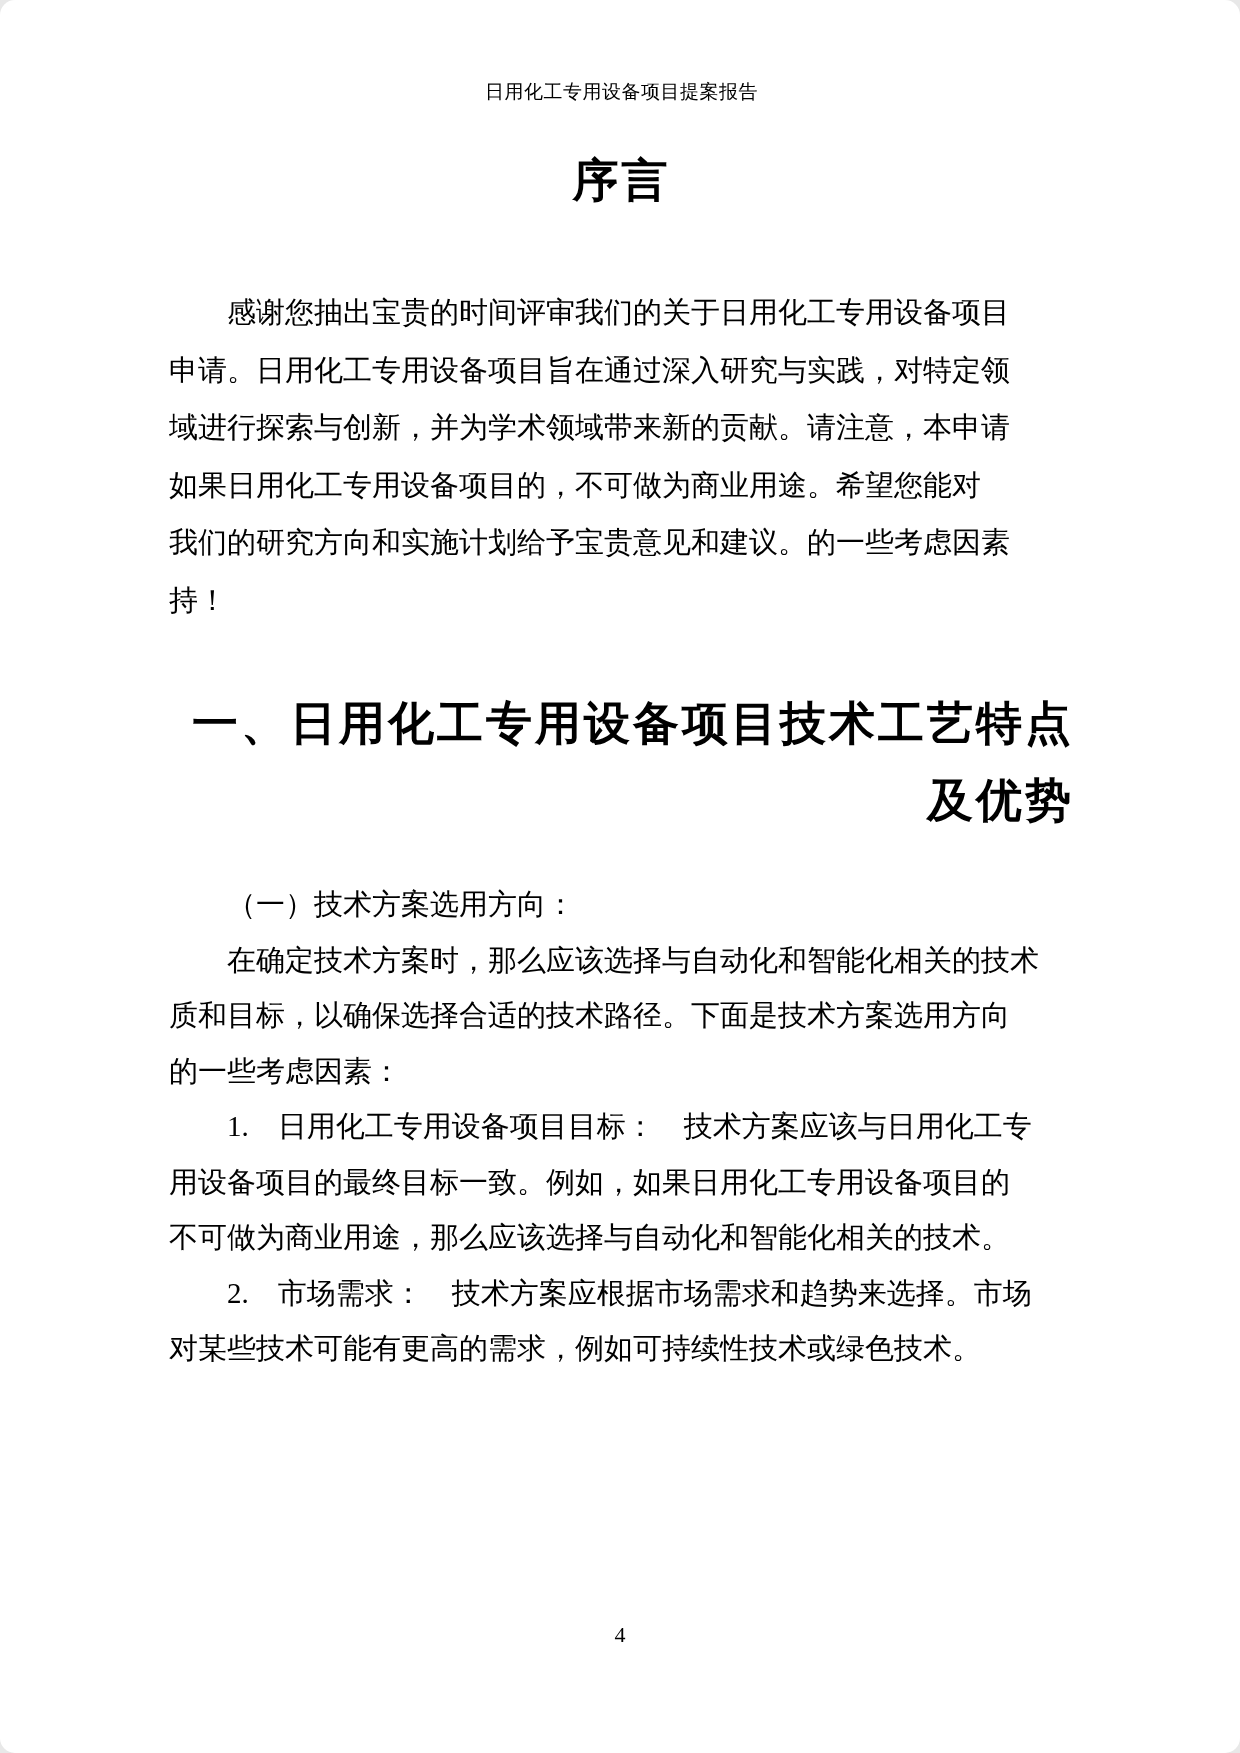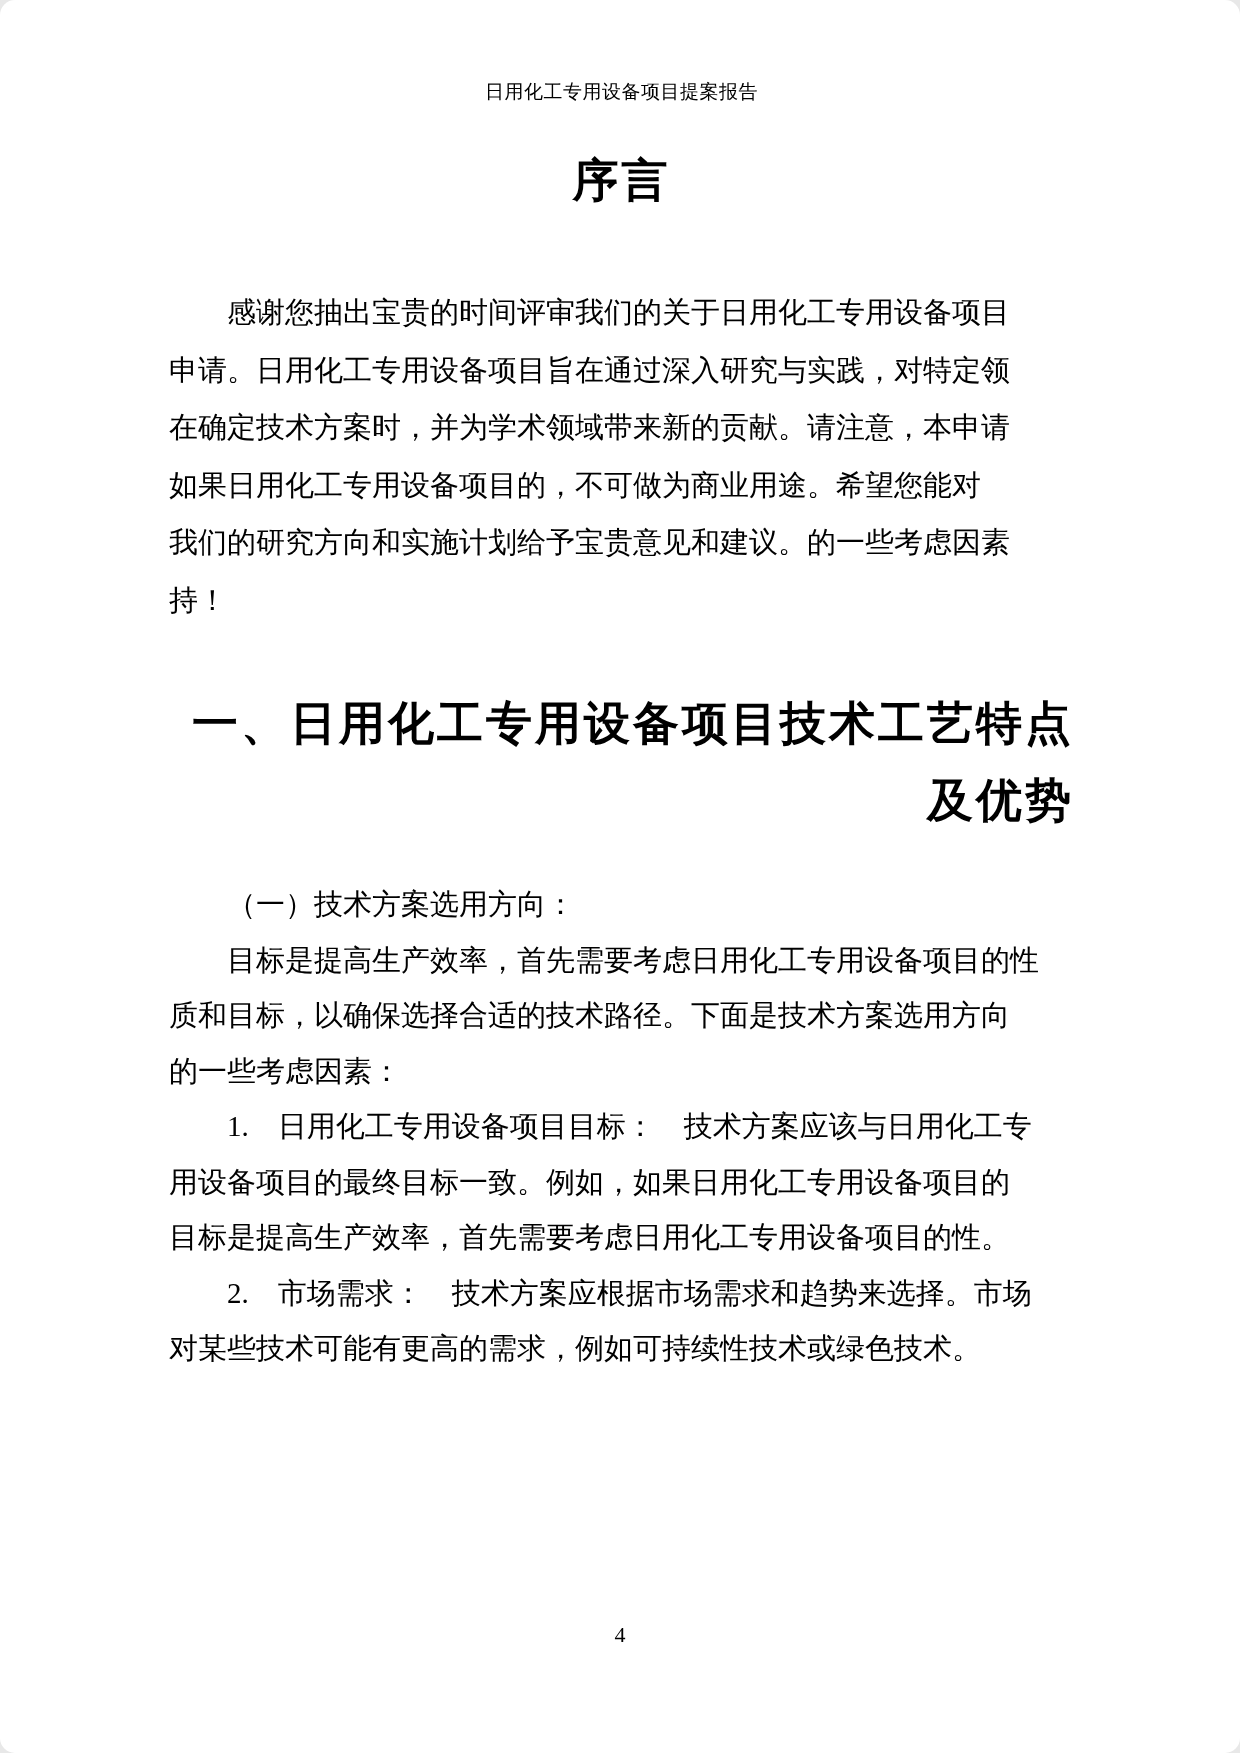--- a/index.html
+++ b/index.html
@@ -77,39 +77,39 @@
 
   <div class="page-header">
     <span>日用化工专用设备项目提案报告</span>
   </div>
 
   <div class="doc-title">序言</div>
 
   <div class="preface">
     <div class="ln ind">感谢您抽出宝贵的时间评审我们的关于日用化工专用设备项目</div>
     <div class="ln">申请。日用化工专用设备项目旨在通过深入研究与实践，对特定领</div>
-    <div class="ln">在确定技术方案时，并为学术领域带来新的贡献。请注意，本申请</div>
+    <div class="ln">域进行探索与创新，并为学术领域带来新的贡献。请注意，本申请</div>
     <div class="ln">如果日用化工专用设备项目的，不可做为商业用途。希望您能对</div>
     <div class="ln">我们的研究方向和实施计划给予宝贵意见和建议。的一些考虑因素</div>
     <div class="ln">持！</div>
   </div>
 
   <div class="h1">
     <div class="ln">一、日用化工专用设备项目技术工艺特点</div>
     <div class="ln">及优势</div>
   </div>
 
 
   <div class="sec-body">
     <div class="ln ind">（一）技术方案选用方向：</div>
-    <div class="ln ind">目标是提高生产效率，首先需要考虑日用化工专用设备项目的性</div>
+    <div class="ln ind">在确定技术方案时，那么应该选择与自动化和智能化相关的技术</div>
     <div class="ln">质和目标，以确保选择合适的技术路径。下面是技术方案选用方向</div>
     <div class="ln">的一些考虑因素：</div>
     <div class="ln ind">1.　日用化工专用设备项目目标：　技术方案应该与日用化工专</div>
     <div class="ln">用设备项目的最终目标一致。例如，如果日用化工专用设备项目的</div>
-    <div class="ln">目标是提高生产效率，首先需要考虑日用化工专用设备项目的性。</div>
+    <div class="ln">不可做为商业用途，那么应该选择与自动化和智能化相关的技术。</div>
     <div class="ln ind">2.　市场需求：　技术方案应根据市场需求和趋势来选择。市场</div>
     <div class="ln">对某些技术可能有更高的需求，例如可持续性技术或绿色技术。</div>
   </div>
 
   <div class="page-number">4</div>
 
 </div>
 
 </body></html>

